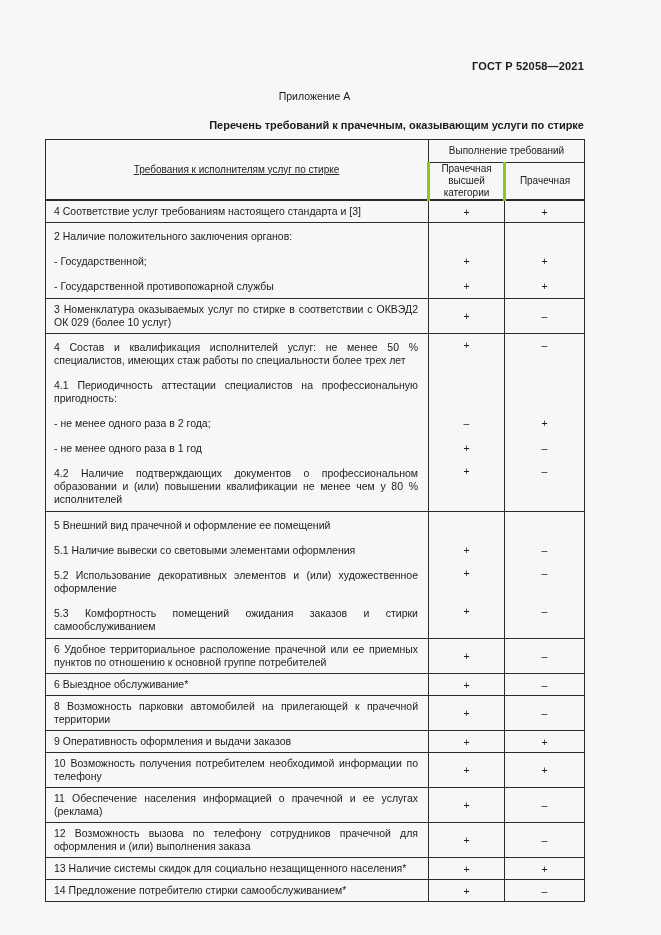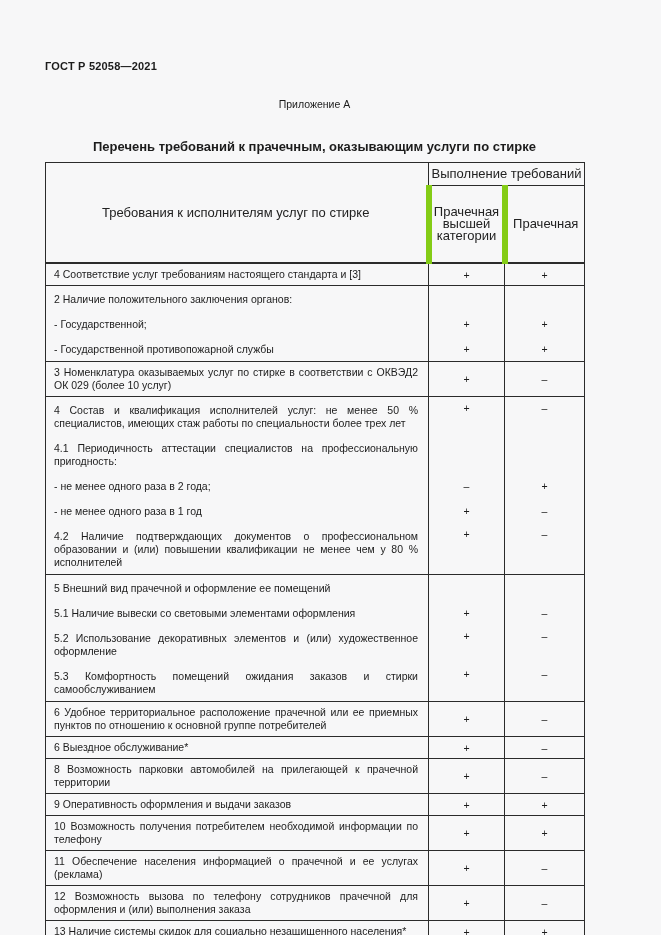--- a/index.html
+++ b/index.html
@@ -15,34 +15,35 @@
     position: relative;
     width: 661px; height: 935px;
     background: #f7f7f8;
   }
   .content {
     position: absolute;
     left: 45px; top: 60px;
     width: 539px;
   }
   .doc-number {
+    text-align: right;
     font-size: 11px;
     font-weight: bold;
     letter-spacing: 0.2px;
   }
   .annex {
-    margin-top: 25px;
+    margin-top: 17px;
     text-align: center;
     font-size: 10.5px;
     line-height: 14px;
   }
   .main-title {
-    margin-top: 28px;
-    text-align: center;
-    font-size: 13px;
+    margin-top: 16px;
+    text-align: right;
+    font-size: 11px;
     font-weight: bold;
   }
   .caption {
     margin-top: 23px;
     font-size: 9.5px;
     color: #222;
   }
   .caption .spaced { letter-spacing: 2.5px; }
   table.req-table {
     margin-top: 8px;
@@ -51,35 +52,35 @@
     border: 1px solid #2b2b2b;
     font-size: 10.5px;
     table-layout: fixed;
   }
   col.c-req { width: 383px; }
   col.c-v1  { width: 76px; }
   col.c-v2  { width: 80px; }
   thead { border-bottom: 2px solid #2b2b2b; }
   thead th {
     font-weight: normal;
-    font-size: 13px;
+    font-size: 10px;
     line-height: 12px;
     text-align: center;
     vertical-align: middle;
     color: #222;
   }
-  th.req-h { padding: 4px 10px; }
+  th.req-h { padding: 4px 10px; text-decoration: underline; }
   th.group-h {
     border-left: 1px solid #2b2b2b;
     border-bottom: 1px solid #2b2b2b;
     padding: 5px 2px;
   }
   th.sub-h {
-    border-left: 6px solid #84cc16;
-    padding: 20px 2px;
+    border-left: 3px solid #84cc16;
+    padding: 0 2px;
     height: 32px;
   }
   tbody { border-bottom: 1px solid #2b2b2b; }
   td.req {
     padding: 4px 10px 4px 8px;
     text-align: justify;
     line-height: 13px;
     color: #1c1c1c;
   }
   td.val {

